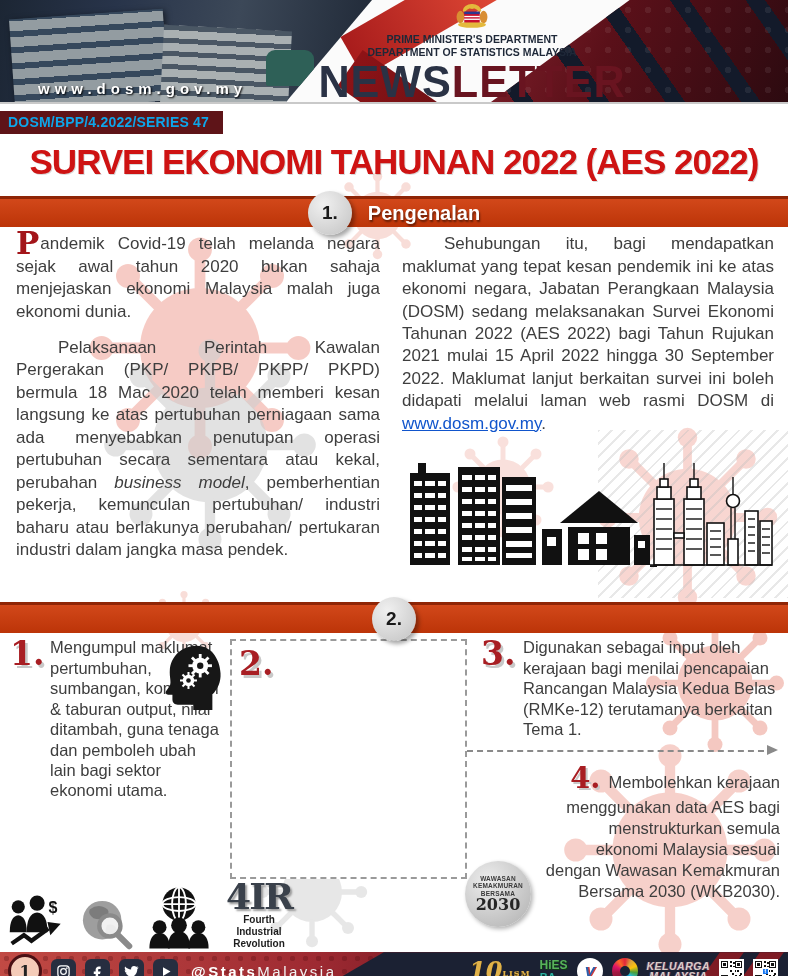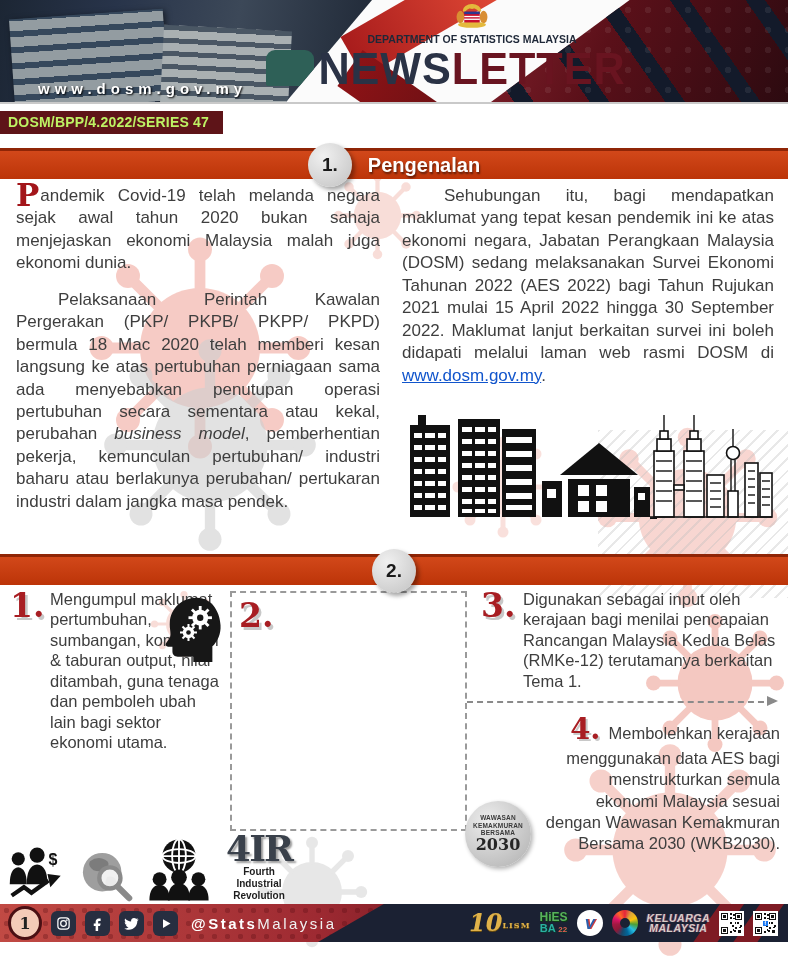--- a/index.html
+++ b/index.html
@@ -35,21 +35,21 @@
   .corner::after{content:"";position:absolute;inset:0;
     background:radial-gradient(rgba(255,255,255,.07) 3px,transparent 3.5px);background-size:20px 20px;}
   .head-center{position:absolute;left:262px;top:2px;width:420px;text-align:center;}
   .dept{color:#1E2838;font-weight:bold;font-size:10.5px;line-height:1.25;}
   .masthead{margin-top:0;font-weight:800;font-size:45px;line-height:1.0;letter-spacing:1px;transform:scaleX(.96);transform-origin:center;}
   .masthead .m1{color:#2A3245;}
   .masthead .m2{color:#691420;}
 
   
   .series-row{margin-top:7px;}
-  .series-box{display:inline-block;background:#5E1418;color:#bef264;font-weight:bold;font-size:14px;padding:3px 14px 4px 8px;letter-spacing:.2px;}
+  .series-box{display:inline-block;background:#5E1418;color:#0ea5e9;font-weight:bold;font-size:14px;padding:3px 14px 4px 8px;letter-spacing:.2px;}
 
   
   .main-title{margin-top:8px;text-align:center;color:#CE1313;font-weight:800;font-size:35px;letter-spacing:-1px;line-height:1.15;
     text-shadow:1px 1px 0 rgba(0,0,0,.15);}
 
   
   .banner{position:relative;margin-top:14px;height:28px;border-top:3px solid #8F2506;
     background:linear-gradient(#D2481A,#BC3408);display:flex;align-items:center;justify-content:center;overflow:visible;}
   .banner-inner{display:flex;align-items:center;gap:16px;position:relative;}
   .num-circle{width:44px;height:44px;border-radius:50%;background:radial-gradient(circle at 35% 30%,#F0F0F0,#C2C2C2);
@@ -80,21 +80,21 @@
   .obj-col2{width:237px;margin:2px 4px 0 2px;}
   .obj-box{border:2px dashed #9A9A9A;background:#fff;padding:6px 7px;height:224px;display:flex;gap:4px;}
   .obj-col3{flex:1;position:relative;padding-left:10px;}
   .obj-col3 .wrap{display:flex;gap:6px;}
   .arrow-line{position:relative;margin:10px 6px 8px -14px;border-top:2px dashed #8A8A8A;}
   .arrow-line::after{content:"";position:absolute;right:-4px;top:-7px;
     border-left:11px solid #8A8A8A;border-top:5px solid transparent;border-bottom:5px solid transparent;}
   .obj4{padding-left:62px;text-align:right;color:#3E3E3E;font-size:16.5px;line-height:1.28;}
   .obj4 .obj-num-inline{font-family:"DejaVu Serif",serif;font-weight:bold;font-size:29px;color:#A81E23;
     text-shadow:2px 2px 0 #C8C8C8;padding-right:8px;}
-  .wkb-badge{position:absolute;left:-6px;top:212px;width:66px;height:66px;border-radius:50%;
+  .wkb-badge{position:absolute;left:-6px;top:224px;width:66px;height:66px;border-radius:50%;
     background:radial-gradient(circle at 35% 30%,#EDEDED,#AFAFAF);box-shadow:2px 2px 4px rgba(0,0,0,.3);
     display:flex;flex-direction:column;align-items:center;justify-content:center;text-align:center;z-index:2;}
   .wkb-badge .tl{font-size:6.5px;font-weight:bold;color:#3A3A3A;line-height:1.15;letter-spacing:.2px;}
   .wkb-badge .yr{font-family:"DejaVu Serif",serif;font-size:16px;font-weight:bold;color:#262626;line-height:1.05;}
 
   .icons-row{position:absolute;left:6px;bottom:2px;display:flex;align-items:flex-end;gap:6px;z-index:2;}
   .fourir{width:74px;text-align:center;line-height:1;}
   .fourir .big{font-family:"DejaVu Serif",serif;font-weight:bold;font-size:36px;color:#3A414B;text-shadow:2px 2px 2px #9C9C9C;letter-spacing:-2px;margin-top:7px;}
   .fourir .sub{font-size:10px;font-weight:bold;color:#1D1D1D;line-height:1.2;}
 
@@ -224,32 +224,34 @@
           <ellipse cx="37" cy="19" rx="5" ry="8" fill="#D98E32"></ellipse>
           <ellipse cx="22" cy="29" rx="18" ry="4" fill="#E3B93C"></ellipse>
           <path d="M10 11 A12 9 0 0 1 34 11 L31 14 A9 6.5 0 0 0 13 14 Z" fill="#E3B93C"></path>
           <circle cx="22" cy="5.5" r="3.2" fill="#E3B93C"></circle>
           <rect x="12" y="12" width="20" height="14" fill="#C8102E"></rect>
           <rect x="12" y="12" width="20" height="3.2" fill="#2B3990"></rect>
           <rect x="12" y="17.5" width="20" height="1.7" fill="#fff"></rect>
           <rect x="12" y="21" width="20" height="1.7" fill="#fff"></rect>
         </svg>
         <div class="dept">
+          <div>PRIME MINISTER'S DEPARTMENT</div>
           <div>DEPARTMENT OF STATISTICS MALAYSIA</div>
         </div>
         <div class="masthead">
           <span class="m1">NEWS</span><span class="m2">LETTER</span>
         </div>
       </div>
     </div>
 
     <div class="series-row">
       <span class="series-box">DOSM/BPP/4.2022/SERIES 47</span>
     </div>
 
+    <div class="main-title">SURVEI EKONOMI TAHUNAN 2022 (AES 2022)</div>
 
     <div class="banner">
       <div class="banner-inner">
         <div class="num-circle">1.</div>
         <div class="banner-label">Pengenalan</div>
       </div>
     </div>
 
     <div class="intro">
       <div class="col-left">

